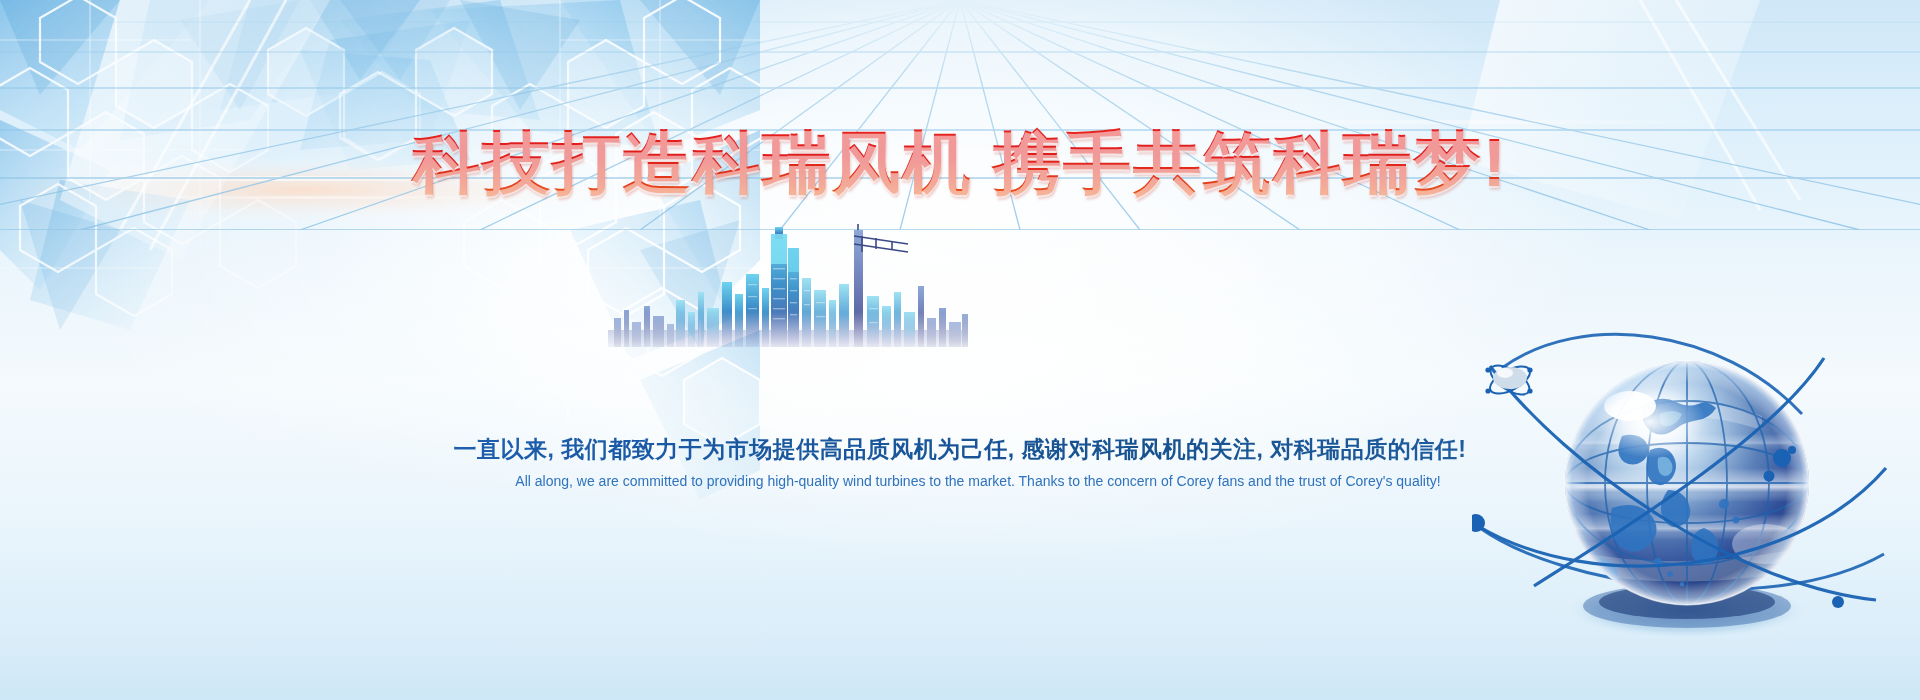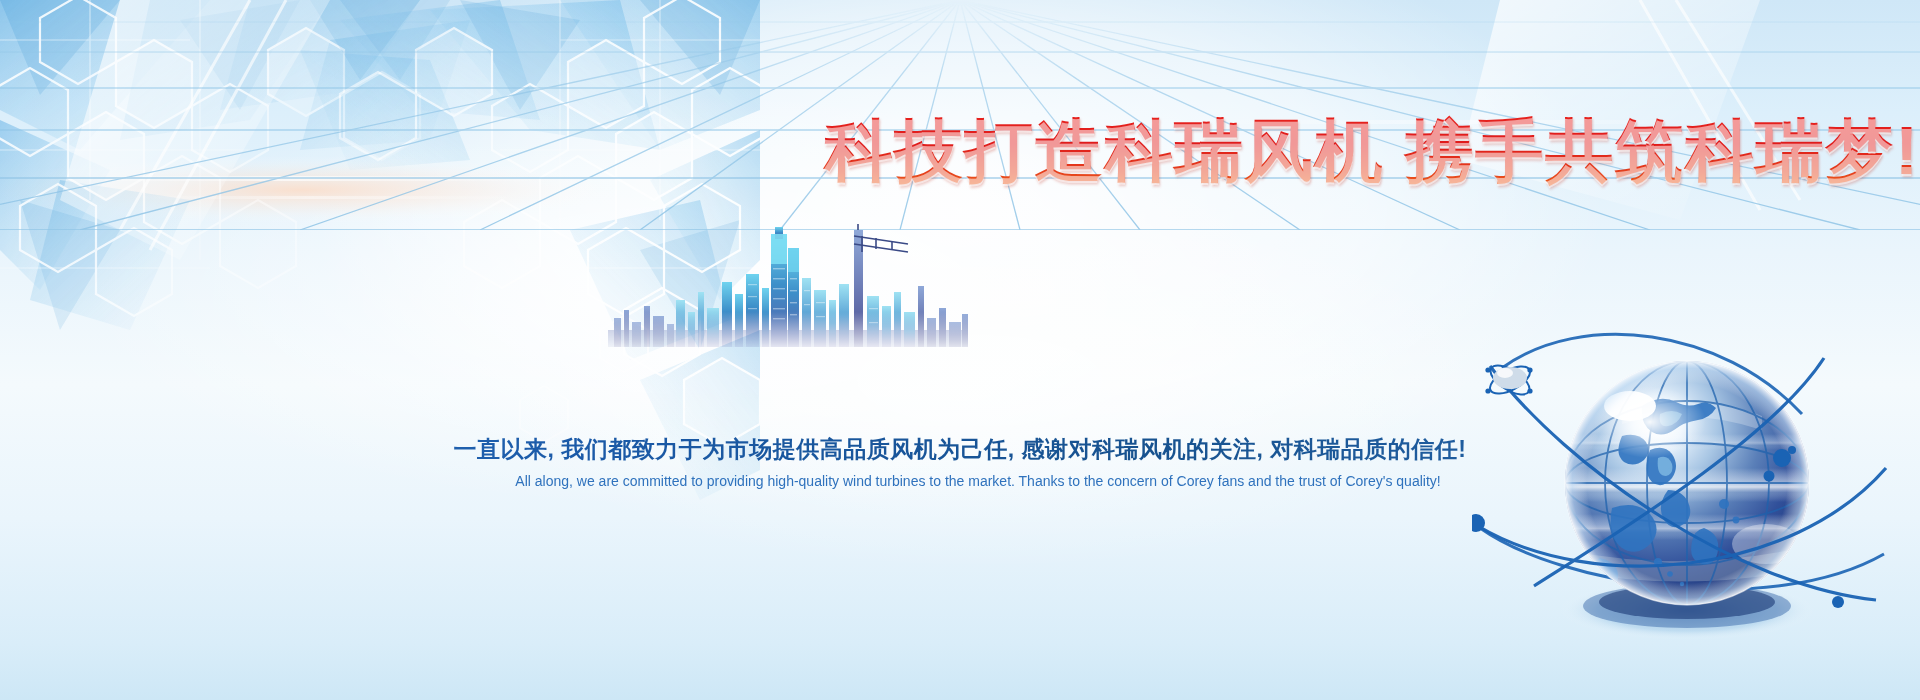--- a/index.html
+++ b/index.html
@@ -34,22 +34,22 @@
   .shards    { inset: 0; }
   .glow      { inset: 0; }
 
   .hex-left svg, .hex-right svg, .grid-floor svg, .shards svg, .glow svg { display:block; width:100%; height:100%; }
 
   
   .headline {
     position: absolute;
     left: 0;
     right: 0;
-    top: 110px;
-    text-align: right;
+    top: 122px;
+    text-align: center;
     font-size: 68px;
     line-height: 80px;
     font-weight: bold;
     letter-spacing: 2px;
     color: #e01e1e;
     white-space: nowrap;
     background: linear-gradient(180deg, #e8241f 0%, #df1b1b 42%, #e5401c 78%, #f06a1c 100%);
     -webkit-background-clip: text;
     background-clip: text;
     -webkit-text-fill-color: transparent;

